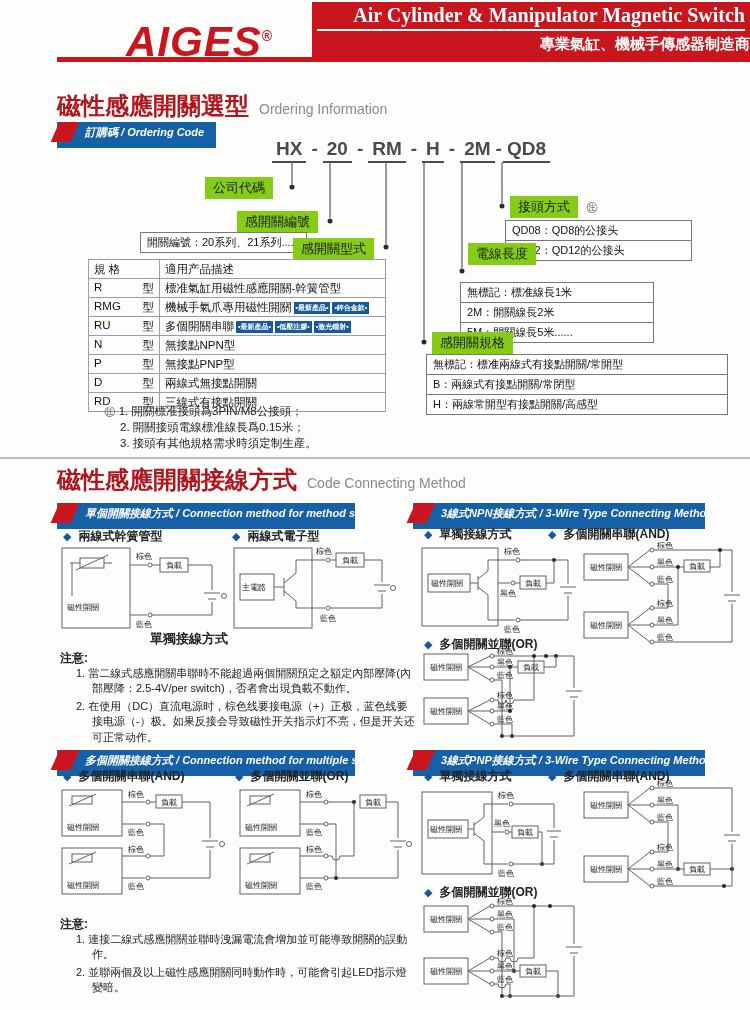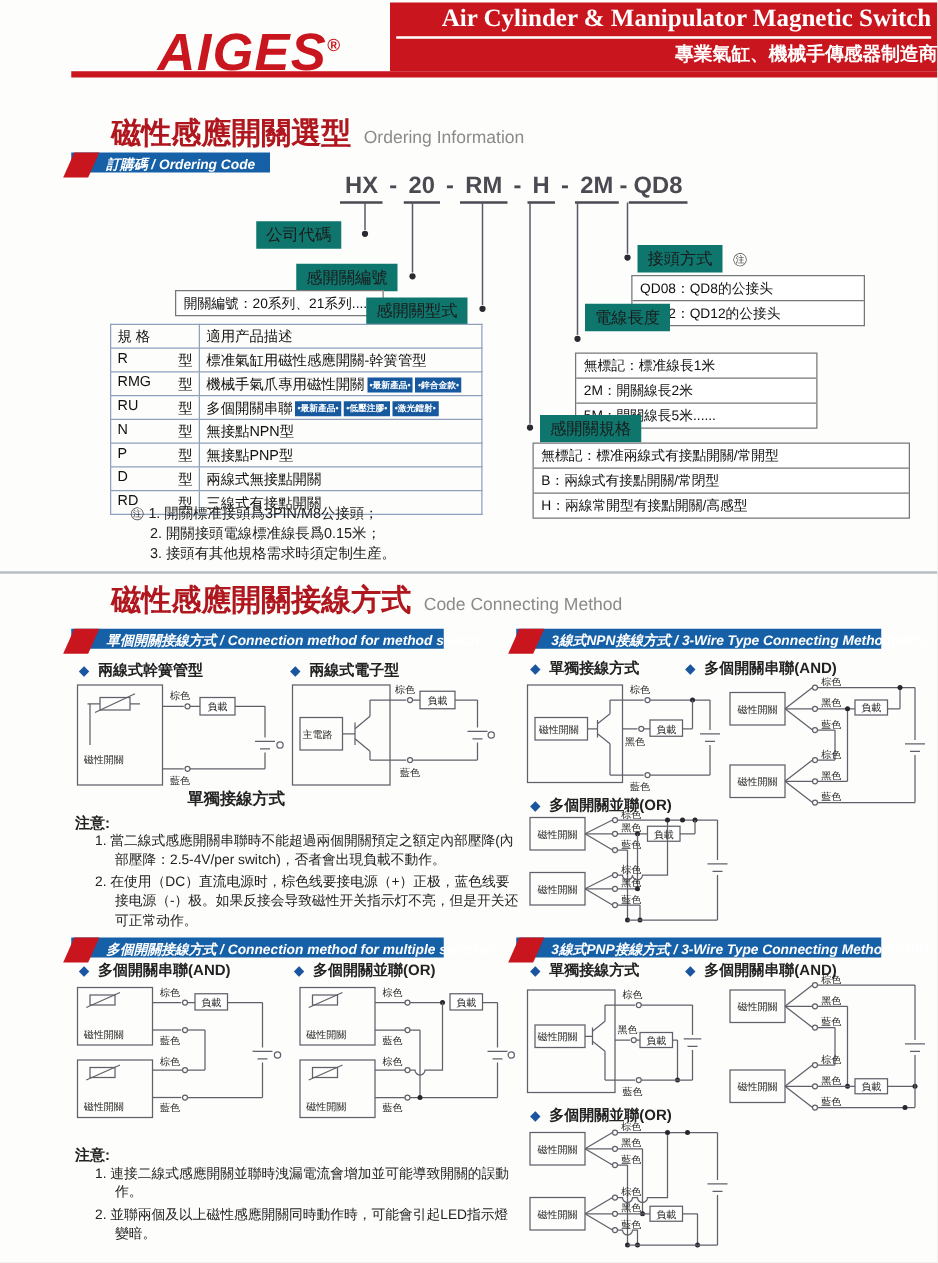--- a/index.html
+++ b/index.html
@@ -10,34 +10,34 @@
         color:#c9151d;letter-spacing:1px;}
   .logo sup{font-size:14px;font-style:normal;}
   .banner{position:absolute;left:312px;top:2px;width:438px;height:55px;background:#c9151d;color:#fff;
           text-align:right;box-sizing:border-box;}
   .banner .l1{font-family:"Liberation Serif","DejaVu Serif",serif;font-weight:bold;font-size:20px;
               line-height:27px;border-bottom:2px solid #fff;margin:0 5px;white-space:nowrap;}
   .banner .l2{font-size:15px;font-weight:bold;line-height:25px;}
   .red-line{position:absolute;left:57px;top:57px;width:693px;height:5px;background:#c9151d;}
   
   .sec-title{position:absolute;color:#b0161d;font-size:24px;font-weight:bold;white-space:nowrap;
-             font-family:"Liberation Serif","DejaVu Serif",serif;margin-left:32px;}
+             font-family:"Liberation Serif","DejaVu Serif",serif;}
   .sec-title .en{color:#8a8a8a;font-size:14px;font-weight:normal;margin-left:10px;
                  font-family:"Liberation Sans","DejaVu Sans",sans-serif;}
   
-  .bbanner{position:absolute;height:16px;background:#1660a7;color:#fff;font-size:11px;font-weight:bold;
+  .bbanner{position:absolute;height:26px;background:#1660a7;color:#fff;font-size:11px;font-weight:bold;
            font-style:italic;line-height:20px;padding-left:28px;box-sizing:border-box;white-space:nowrap;}
   .bbanner .flag{position:absolute;left:-2px;top:0;width:20px;height:20px;background:#c9151d;
                  transform:skewX(-24deg);}
   
   .code-row{position:absolute;left:272px;top:138px;display:flex;align-items:flex-start;
             font-weight:bold;font-size:19px;color:#4a4a52;}
   .code-row .tok{border-bottom:2.5px solid #4a4a52;padding:0 4px 1px;}
   .code-row .sep{padding:0 5px;}
-  .glabel{position:absolute;background:#0f766e;padding:2px 8px;font-size:13px;color:#1a1a1a;white-space:nowrap;}
+  .glabel{position:absolute;background:#84cc16;padding:2px 8px;font-size:13px;color:#1a1a1a;white-space:nowrap;}
   .mark{position:absolute;font-size:12px;color:#333;}
   .wbox{position:absolute;background:#fff;border:1px solid #777;}
   .wbox .row{font-size:11px;color:#111;padding:2px 6px;border-top:1px solid #777;white-space:nowrap;}
   .wbox .row:first-child{border-top:none;}
   .olines{position:absolute;left:0;top:0;pointer-events:none;}
   .olines line{stroke:#5a5a66;stroke-width:1.2;}
   .olines circle{fill:#2a2a33;}
   
   .otable{position:absolute;left:88px;top:259px;width:298px;border-collapse:collapse;
           font-size:11.5px;color:#111;table-layout:fixed;}

